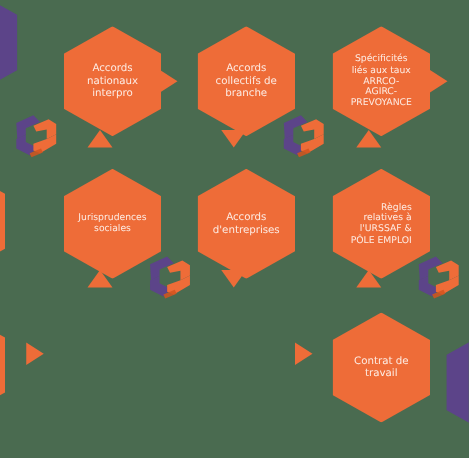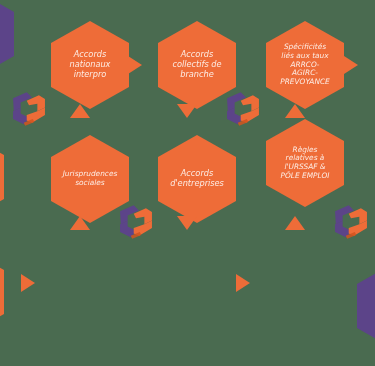--- a/index.html
+++ b/index.html
@@ -9,21 +9,20 @@
     font-family:"DejaVu Sans","Liberation Sans",sans-serif;
   }
   #stage{position:relative;width:375px;height:366px;overflow:hidden;}
 
   
   .hex{
     position:absolute;
     display:flex;align-items:center;justify-content:center;
     text-align:center;
     color:#fdece4;
-    font-style:italic;
     line-height:1.18;
     -webkit-clip-path:polygon(50% 0%,100% 25%,100% 75%,50% 100%,0% 75%,0% 25%);
     clip-path:polygon(50% 0%,100% 25%,100% 75%,50% 100%,0% 75%,0% 25%);
     background:#ee6c38;
     box-sizing:border-box;
   }
   .hex span{display:block;padding:0 7px;}
   .hex.purple{background:#5c4489;}
   .hex.sz-main{width:78px;height:88px;font-size:8.2px;}
   .hex.sz-main.small-text span{font-size:7.4px;}
@@ -92,21 +91,21 @@
   <div class="tri up" style="left:285px;top:104px;"></div>
 
   <div class="hex sz-main small-text" style="left:51px;top:135px;">
     <span>Jurisprudences<br>sociales</span>
   </div>
 
   <div class="hex sz-main" style="left:158px;top:135px;">
     <span>Accords<br>d'entreprises</span>
   </div>
 
-  <div class="hex sz-main small-text" style="left:266px;top:119px;">
+  <div class="hex sz-main small-text" style="left:266px;top:135px;text-align:right;">
     <span>Règles<br>relatives à<br>l'URSSAF &amp;<br>PÔLE EMPLOI</span>
   </div>
 
   <div class="logo" style="left:117px;top:203px;">
     <svg viewBox="0 0 100 100" xmlns="http://www.w3.org/2000/svg">
       <polygon points="8,22 44,6 58,20 28,33 28,47 10,56" fill="#5c4489"></polygon>
       <polygon points="8,56 28,47 28,62 52,74 36,90 8,76" fill="#5c4489"></polygon>
       <polygon points="44,28 76,14 92,24 92,46 72,56 72,36 50,40" fill="#ee6c38"></polygon>
       <polygon points="44,66 72,56 92,46 92,66 58,86 44,80" fill="#ee6c38"></polygon>
       <polygon points="36,86 60,76 64,84 40,94" fill="#d4531f" opacity="0.85"></polygon>
@@ -126,14 +125,17 @@
   <div class="tri up" style="left:70px;top:216px;"></div>
   <div class="tri down" style="left:177px;top:216px;"></div>
   <div class="tri up" style="left:285px;top:216px;"></div>
 
   <div class="tri right" style="left:21px;top:274px;"></div>
 
 
 
   <div class="tri right" style="left:236px;top:274px;"></div>
 
+  <div class="hex sz-main" style="left:266px;top:250px;">
+    <span>Contrat de<br>travail</span>
+  </div>
 
 </div>
 
 </body></html>

